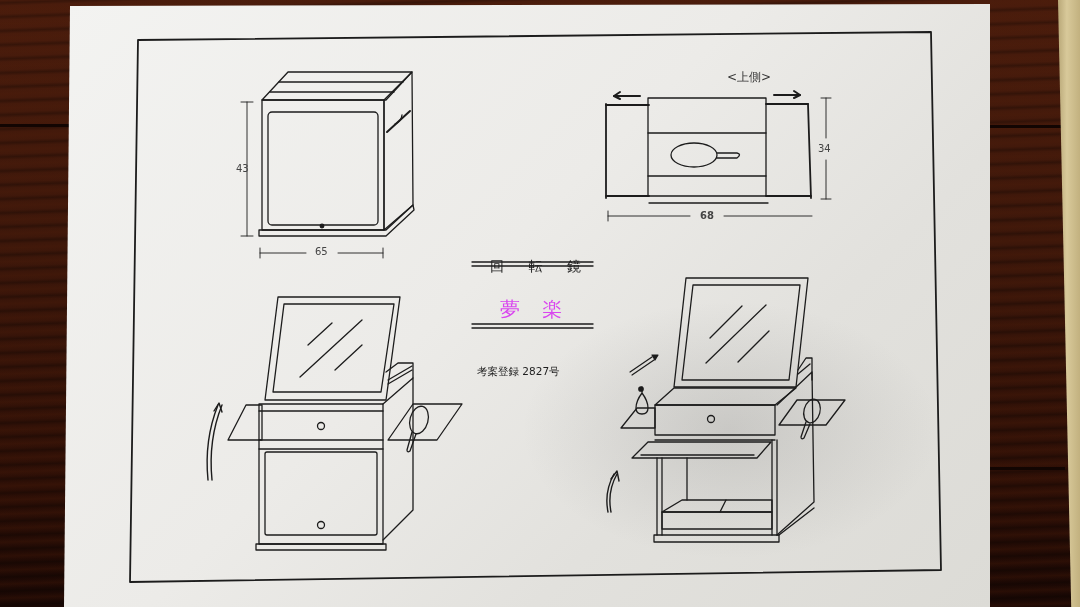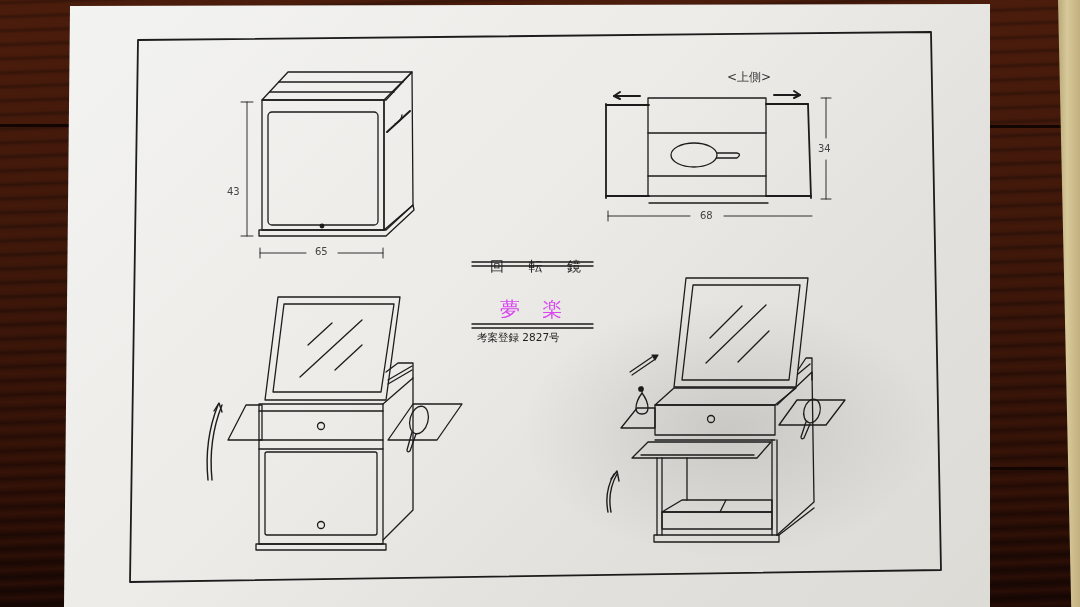--- a/index.html
+++ b/index.html
@@ -33,21 +33,21 @@
   }
   svg.drawing { position: absolute; left: 0; top: 0; }
   .label {
     position: absolute; color: #2a2a2a;
     font-family: "DejaVu Sans", sans-serif;
     white-space: nowrap;
   }
   .dim { font-size: 10px; color: #444; }
   .title-small { font-size: 14px; letter-spacing: 10px; color: #1e1e1e; }
   .title-big { font-size: 20px; letter-spacing: 8px; color: #d946ef; font-family: "DejaVu Serif", serif; }
-  .reg { font-size: 10.5px; color: #1e1e1e; }
+  .reg { font-size: 10.5px; color: #1e1e1e; margin-top: 34px; }
   .view-label { font-size: 12px; color: #333; }
 </style>
 </head>
 <body>
 
 <div class="wood"></div>
 <div class="plank-line" style="left:0;top:124px;width:70px;"></div>
 <div class="plank-line" style="left:985px;top:125px;width:80px;"></div>
 <div class="plank-line" style="left:985px;top:467px;width:80px;"></div>
 <div class="tatami"></div>
@@ -206,22 +206,22 @@
     </g>
 
     <g stroke-width="1.4">
       <path d="M608,512 q-4,-20 6,-38"></path>
       <path d="M611,512 q-4,-20 6,-38"></path>
       <polyline points="611,479 617,471 619,481"></polyline>
     </g>
   </g>
 </svg>
 
-<div class="label dim" style="left:227px;top:163px;margin-top:23px;">43</div>
+<div class="label dim" style="left:236px;top:163px;">43</div>
 <div class="label dim" style="left:315px;top:246px;">65</div>
 
 <div class="label view-label" style="left:683px;top:69px;margin-left:44px;">&lt;上側&gt;</div>
 <div class="label dim" style="left:818px;top:143px;">34</div>
-<div class="label dim" style="left:700px;top:210px;">68</div>
+<div class="label dim" style="left:700px;top:210px;font-weight:bold;">68</div>
 
 <div class="label title-small" style="left:490px;top:258px;">回 転 鏡</div>
 <div class="label title-big" style="left:500px;top:296px;">夢 楽</div>
 <div class="label reg" style="left:477px;top:331px;">考案登録 2827号</div>
 
 </body></html>

